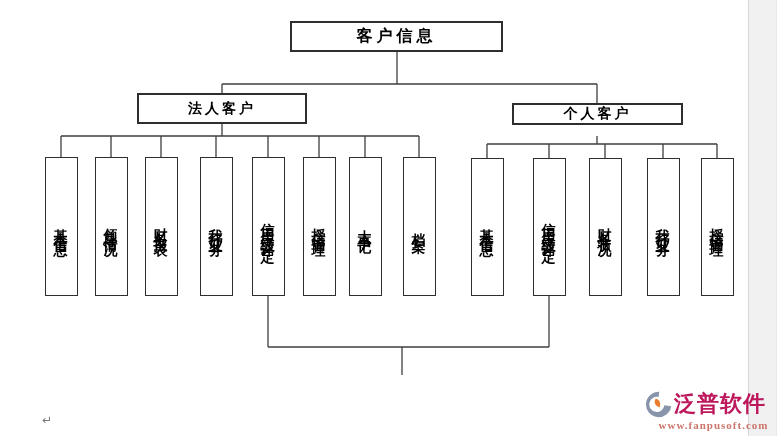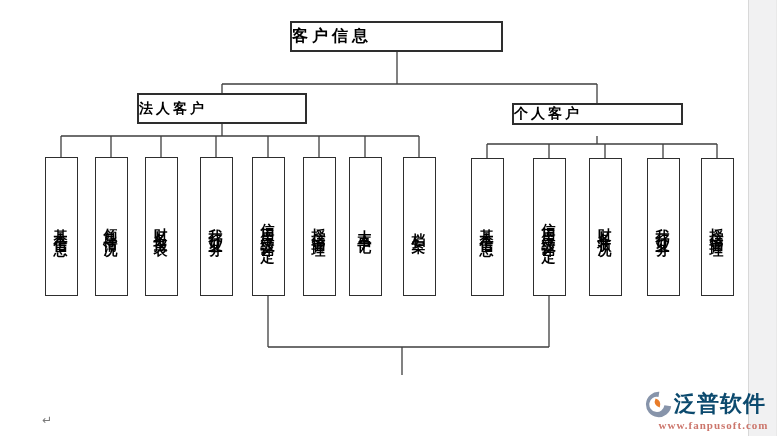--- a/index.html
+++ b/index.html
@@ -13,21 +13,21 @@
   
   .right-strip{
     position:absolute;top:0;height:436px;left:748px;width:27px;
     background:#f1f1f2;border-left:1px solid #d8d8d8;border-right:1px solid #e9e9e9;
     z-index:1;
   }
 
   svg.connectors{position:absolute;left:0;top:0;z-index:2;}
 
   .node{
-    position:absolute;display:flex;align-items:center;
+    position:absolute;display:flex;align-items:center;justify-content:center;
     background:#ffffff;color:#000;font-weight:bold;z-index:3;box-sizing:border-box;
   }
   .hbox{border:2px solid #2e2e2e;font-size:15px;letter-spacing:3px;}
   .root-box{left:290px;top:21px;width:213px;height:31px;font-size:16px;letter-spacing:4px;}
   .branch-left{left:137px;top:93px;width:170px;height:31px;font-size:14px;}
   .branch-right{left:512px;top:103px;width:171px;height:22px;font-size:14px;}
   .bottom-box{left:345px;top:375px;width:115px;height:30px;border:2px solid #2e2e2e;font-size:14px;letter-spacing:1px;}
 
   .vbox{
     position:absolute;width:33px;background:#fff;border:1px solid #2e2e2e;
@@ -40,21 +40,21 @@
 
   .pilcrow{
     position:absolute;left:42px;top:413px;color:#7a7a7a;font-size:12px;z-index:3;
   }
 
   
   .logo{position:absolute;left:645px;top:389px;width:137px;z-index:4;}
   .logo-row{display:flex;align-items:center;gap:2px;}
   .logo-icon{width:27px;height:27px;flex:0 0 auto;}
   .logo-brand{
-    font-size:22px;font-weight:bold;color:#0c4a6e;letter-spacing:1px;
+    font-size:22px;font-weight:bold;color:#be185d;letter-spacing:1px;
     font-family:"Liberation Sans",sans-serif;white-space:nowrap;
   }
   .logo-url{
     font-family:"Liberation Serif","DejaVu Serif",serif;
     font-size:11px;font-weight:bold;color:#cc766c;letter-spacing:1px;
     margin-top:0px;text-align:center;white-space:nowrap;
   }
 </style>
 </head>
 <body>

